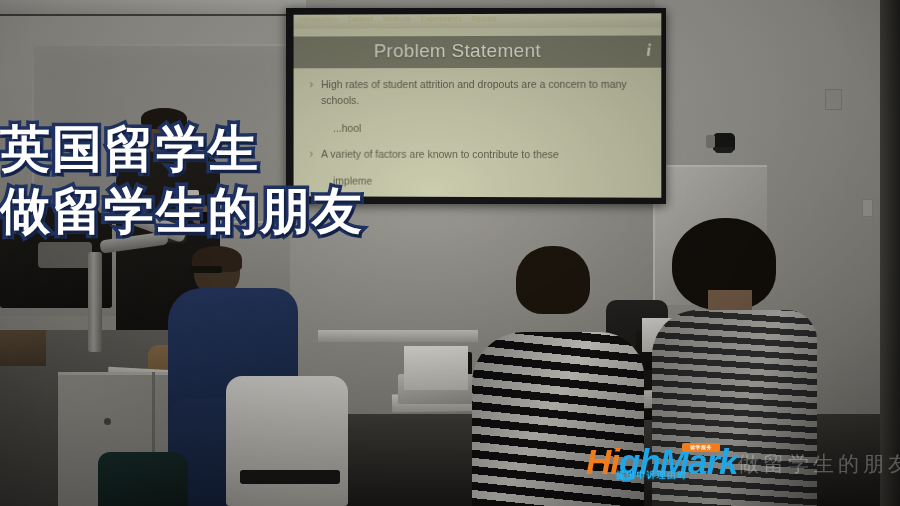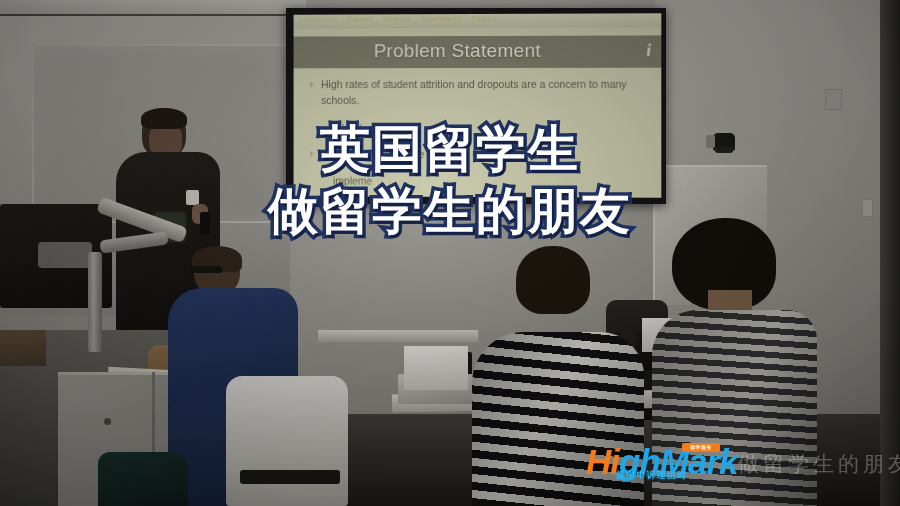--- a/index.html
+++ b/index.html
@@ -542,21 +542,20 @@
     background:
       radial-gradient(ellipse at 48% 38%, rgba(0,0,0,.05) 0%, rgba(0,0,0,.35) 70%, rgba(0,0,0,.55) 100%);
     pointer-events: none;
   }
 
   
   .headline {
     position: absolute;
     left: 0; top: 118px;
     width: 900px;
-    text-align: center;
     pointer-events: none;
   }
   .headline .line {
     font-family: "DejaVu Sans", sans-serif;
     font-weight: bold;
     color: #ffffff;
     font-size: 50px;
     line-height: 62px;
     letter-spacing: 2px;
     -webkit-text-stroke: 7px #1e3160;

